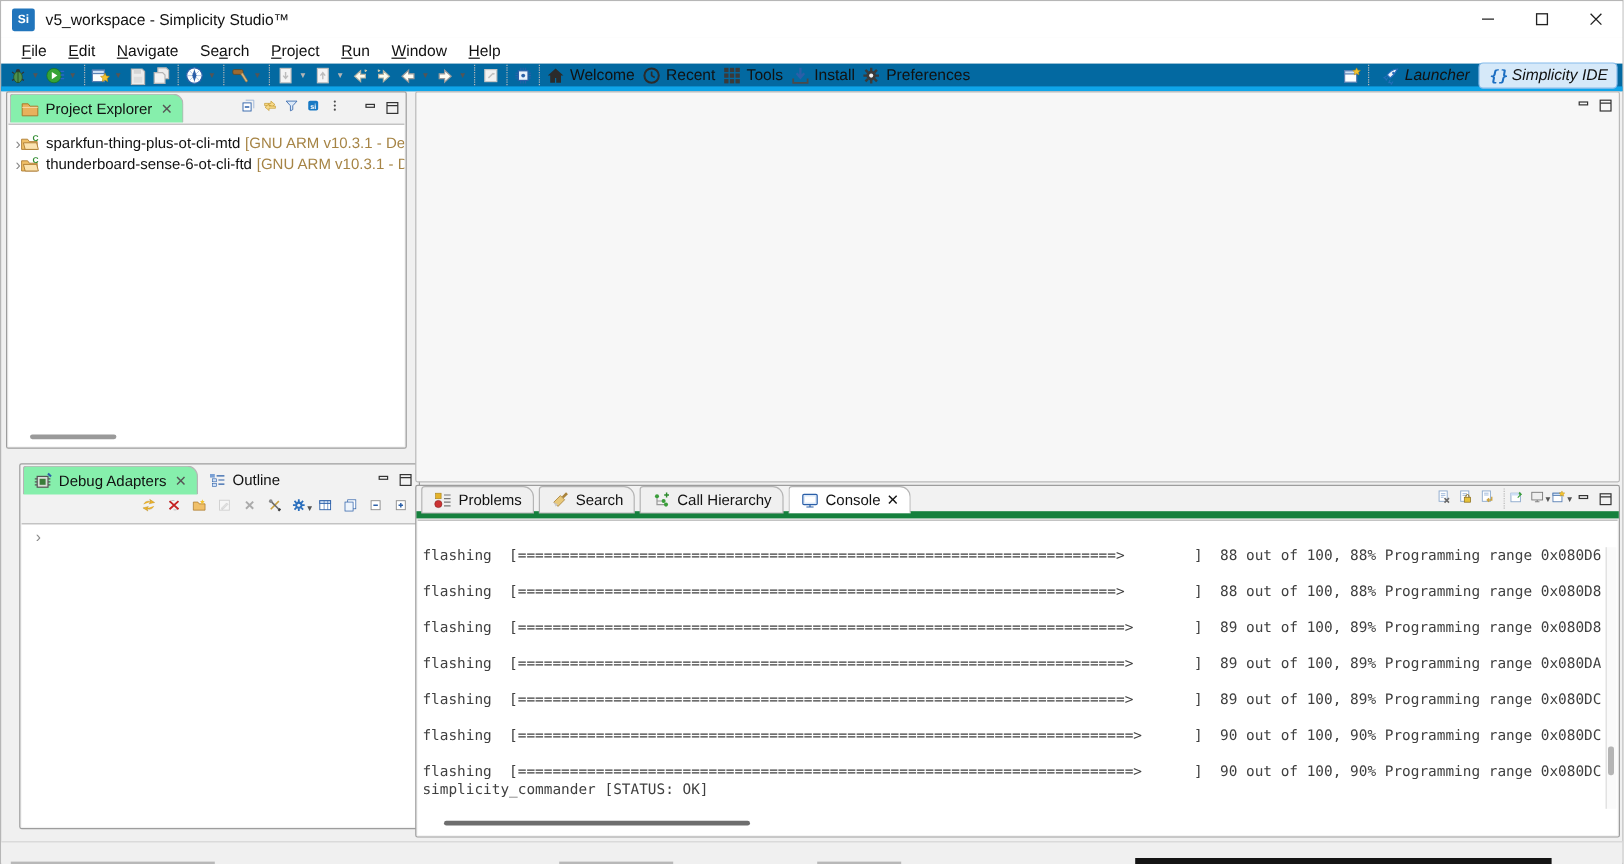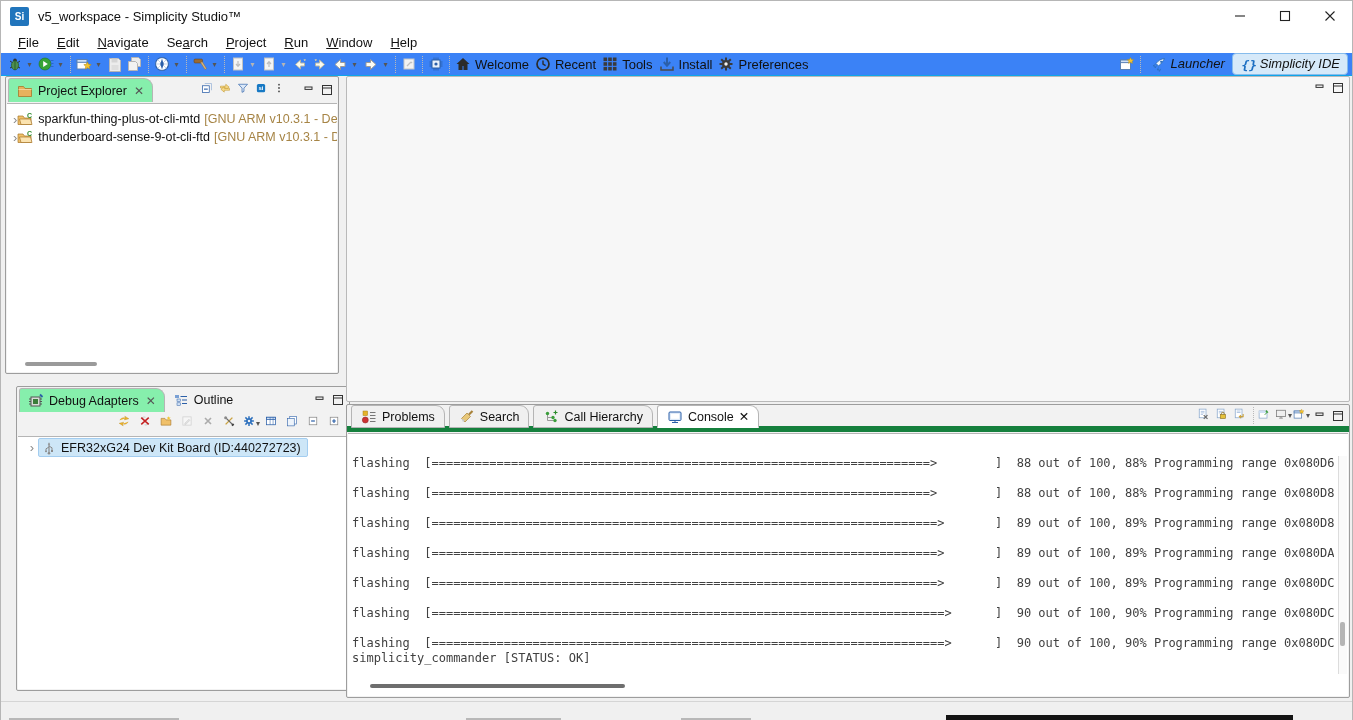--- a/index.html
+++ b/index.html
@@ -17,22 +17,22 @@
   .win-btn { width:45px; height:100%; display:flex; align-items:center; justify-content:center; }
   .win-btn svg { width:12px; height:12px; stroke:#222; fill:none; stroke-width:1.1; }
 
   
   .menubar { position:absolute; left:0; top:30px; width:100%; height:22px; background:#ffffff;
     display:flex; align-items:center; padding-left:8px; }
   .menu-item { font-size:13px; color:#111; padding:2px 9px; }
   .menu-item u { text-decoration:underline; }
 
   
-  .toolbar { position:absolute; left:0; top:52px; width:100%; height:23px; background:#3b82f6;
-    border-bottom:1px solid #0ea5e9; display:flex; align-items:center; padding:0 4px; }
+  .toolbar { position:absolute; left:0; top:52px; width:100%; height:23px; background:#0369a1;
+    border-bottom:4px solid #0ea5e9; display:flex; align-items:center; padding:0 4px; }
   .tb-btn { display:flex; align-items:center; height:21px; padding:0 2px; gap:2px; }
   .tb-btn .lbl { font-size:13px; color:#111; margin:0 2px; }
   .ic { width:16px; height:16px; display:inline-block; }
   .ic svg { width:16px; height:16px; display:block; }
   .dd { width:9px; display:inline-block; color:#555; font-size:8px; text-align:center; }
   .dd::after { content:"▾"; }
   .dd.dis::after { color:#b5b5b5; }
   .sep { width:1px; height:17px; border-left:1px dotted #b9b9b9; margin:0 3px; }
   .spacer { flex:1; }
   .persp-btn { display:flex; gap:4px; padding:2px 7px; border-radius:4px; font-size:13px; color:#111;font-style:italic; }
@@ -440,21 +440,21 @@
       </div>
       <div class="tree-row">
         <span class="chev">›</span>
         <span class="ic">
             <svg viewBox="0 0 16 16">
               <path d="M1 5h5l1.5 2H14v6.5H1z" fill="#f0c069" stroke="#a8762a" stroke-width=".7"></path>
               <path d="M2.5 8h11l1.5 5.5H4z" fill="#fbe3b0" stroke="#a8762a" stroke-width=".7"></path>
               <text x="10" y="6.5" font-size="7" font-weight="bold" fill="#2e8b2e">C</text>
             </svg>
           </span>
-        <span class="proj-name">thunderboard-sense-9-ot-cli-ftd</span>
+        <span class="proj-name">thunderboard-sense-6-ot-cli-ftd</span>
         <span class="proj-deco deco1" style="color: rgb(166, 132, 69);">[GNU ARM v10.3.1 - D</span>
       </div>
       <div class="hscroll" style="left:18px; bottom:6px; width:72px;"></div>
     </div>
   </div>
 
   <div class="panel" id="dbg-panel">
     <div class="panel-head">
       <span class="tab active">
         <span class="ic">
@@ -585,33 +585,20 @@
             <svg viewBox="0 0 16 16">
               <rect x="3" y="3" width="10" height="10" fill="#fff" stroke="#8a8a8a"></rect>
               <path d="M5.5 8h5M8 5.5v5" stroke="#2b5fa8" stroke-width="1.6"></path>
             </svg>
           </span>
         </span>
     </div>
     <div class="panel-body" id="dbg-body">
       <div class="sel-row">
         <span class="chev">›</span>
-        <span class="sel-box">
-          <span class="ic">
-              <svg viewBox="0 0 16 16">
-                <path d="M8 2.2L6.8 4.4h2.4z" fill="#8a8a8a"></path>
-                <path d="M8 4v8.5" stroke="#8a8a8a" stroke-width="1.2"></path>
-                <path d="M8 7L5 8.8v1.7M8 6l3 1.8V10" stroke="#8a8a8a" fill="none"></path>
-                <circle cx="5" cy="11.3" r="1" fill="#8a8a8a"></circle>
-                <rect x="10" y="10" width="2" height="2" fill="#8a8a8a"></rect>
-                <circle cx="8" cy="13.3" r="1.3" fill="#8a8a8a"></circle>
-              </svg>
-            </span>
-          <span>EFR32xG24 Dev Kit Board (ID:440272723)</span>
-        </span>
       </div>
     </div>
   </div>
 
   <div class="panel" id="editor">
     <div class="panel-head">
       <span class="mini-btn">
           <svg viewBox="0 0 12 12">
             <rect x="2" y="3" width="7" height="2.4" fill="none" stroke="#333"></rect>
           </svg>

